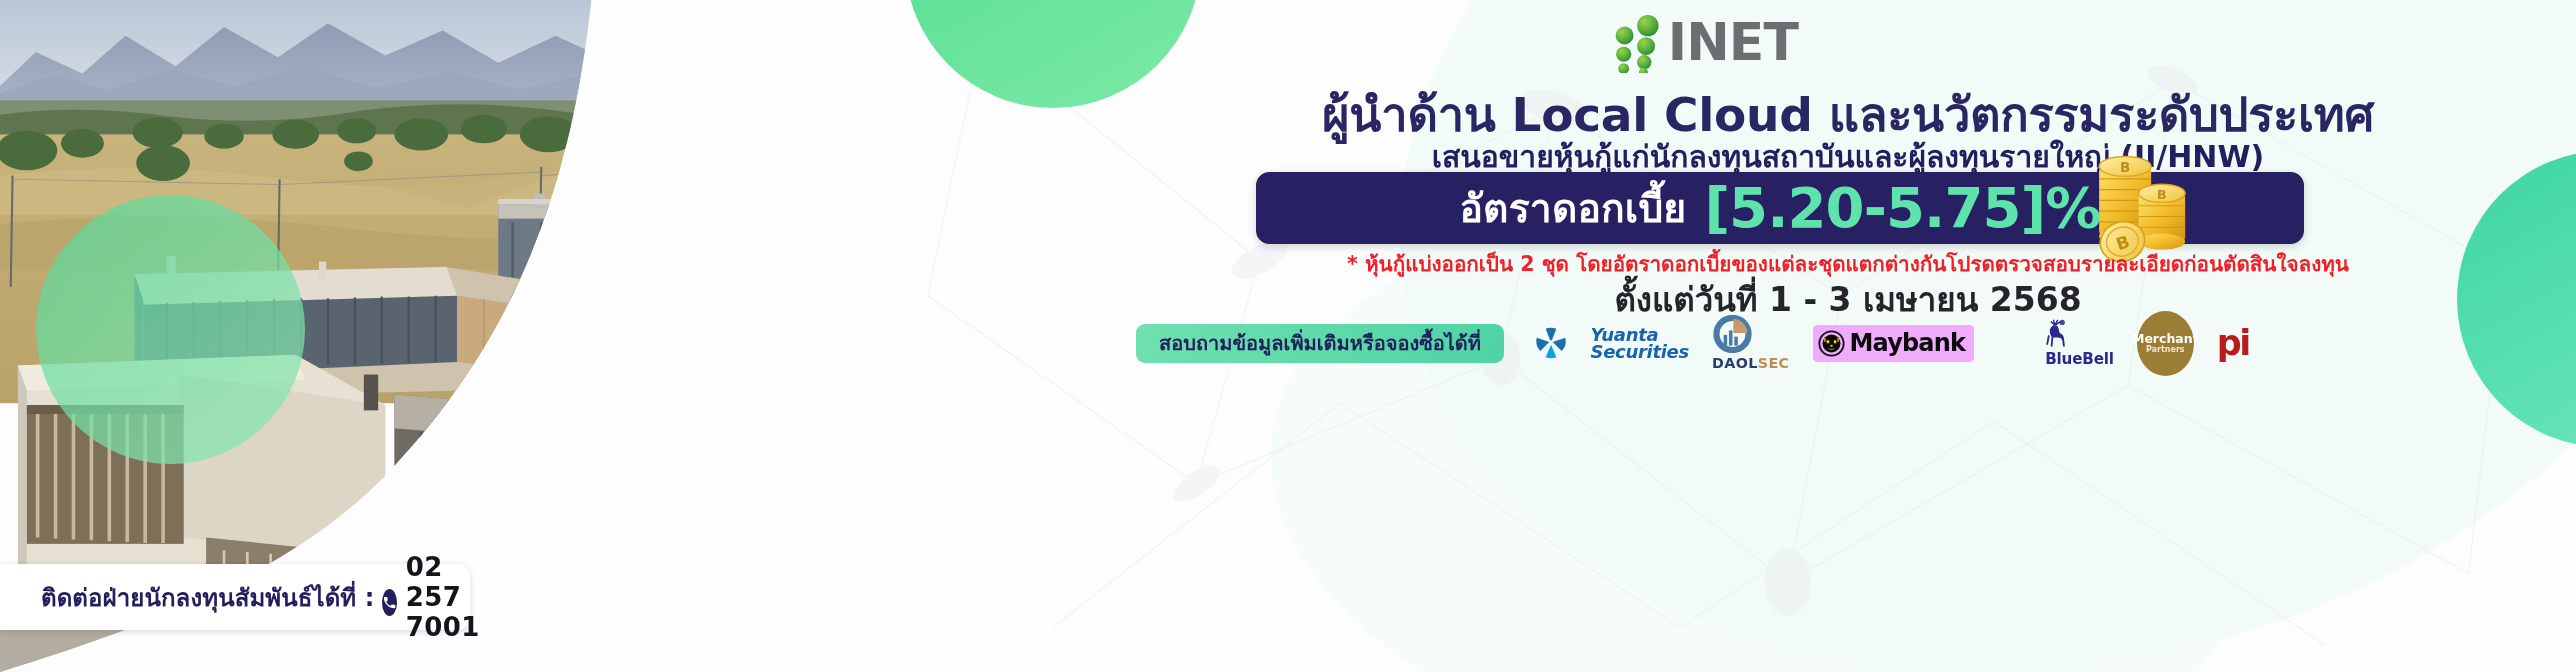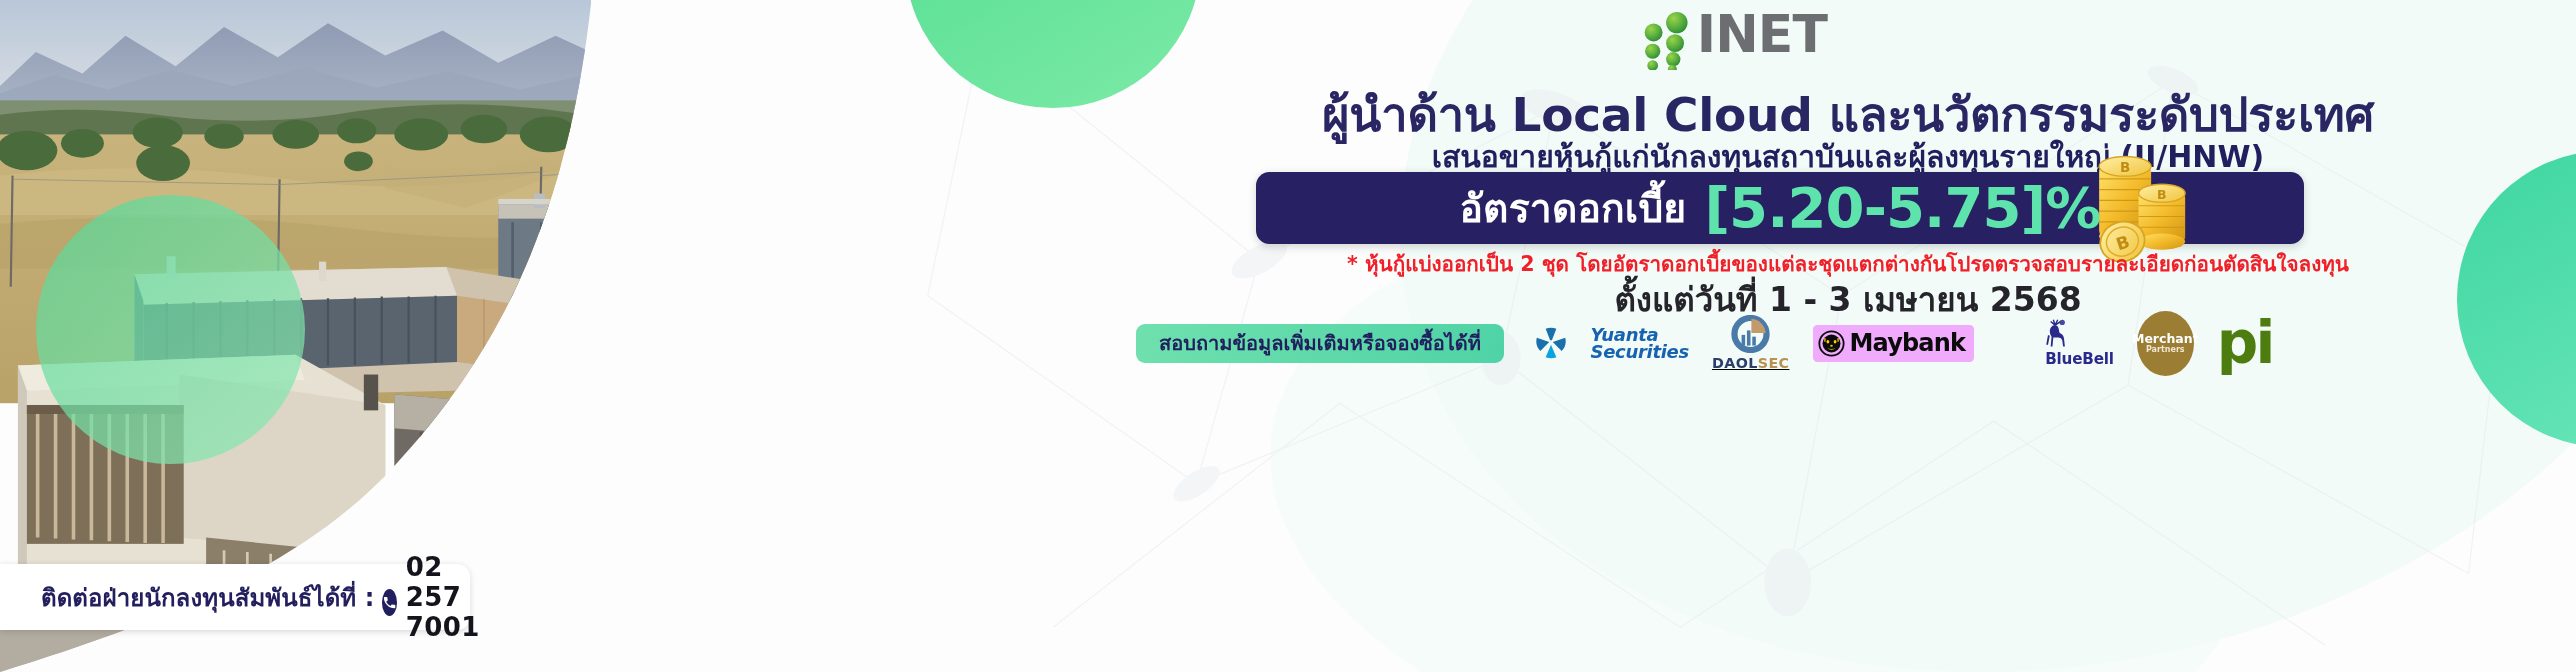--- a/index.html
+++ b/index.html
@@ -36,21 +36,21 @@
   .contact-text{color:#221f5e;font-size:24px;font-weight:700;letter-spacing:0.1px;white-space:nowrap;}
   .phone-ic{display:inline-flex;align-items:center;justify-content:center;
     width:27px;height:27px;border-radius:50%;background:#221f5e;margin:0 9px 0 7.2px;
     position:relative;top:5.4px;}
   .phone-ic svg{width:15.2px;height:15.2px;fill:#fff;}
   .contact-num{color:#15141c;font-size:26px;font-weight:700;letter-spacing:0.4px;}
 
   
   .content{position:absolute;left:1120px;top:0;width:1456px;height:672px;z-index:30;}
 
-  .logo-wrap{position:absolute;left:519px;top:10.8px;display:flex;align-items:flex-start;height:65px;}
+  .logo-wrap{position:absolute;left:490px;top:10.8px;display:flex;align-items:center;height:65px;}
   .logo-dots{width:56px;height:59px;margin-right:1.8px;}
   .logo-word{font-family:"DejaVu Sans","Liberation Sans",sans-serif;font-size:52px;
     font-weight:700;color:#6d6e71;letter-spacing:-0.9px;line-height:.92;}
 
   .headline{position:absolute;left:0;top:77px;width:1456px;text-align:center;
     color:#2a2563;font-size:47px;font-weight:700;letter-spacing:-0.3px;white-space:nowrap;}
   .subhead{position:absolute;left:0;top:133px;width:1456px;text-align:center;
     color:#221f5e;font-size:30px;font-weight:700;white-space:nowrap;}
 
   .rate-box{position:absolute;left:136px;top:172px;width:1048px;height:72px;
@@ -70,36 +70,36 @@
     background:linear-gradient(100deg,#6fe0ae,#4fd3a6);display:flex;align-items:center;
     justify-content:center;border:none;cursor:pointer;}
   .cta-btn span{color:#221f5e;font-size:20px;font-weight:600;white-space:nowrap;}
 
   .partners{display:flex;align-items:center;gap:23px;margin-left:30.5px;}
   .p-item{display:flex;align-items:center;justify-content:center;}
 
   .yuanta{display:flex;align-items:center;gap:24px;}
   .yuanta-txt{font-style:italic;font-weight:700;color:#1763b0;font-size:18px;line-height:.97;letter-spacing:-0.3px;}
 
-  .daol{display:flex;flex-direction:column;align-items:center;gap:1.8px;text-decoration:underline;}
+  .daol{display:flex;flex-direction:column;align-items:flex-start;gap:1.8px;}
   .daol-txt{font-size:14.3px;font-weight:700;color:#2a3d6b;letter-spacing:0.4px;}
   .daol-txt i{color:#b99152;font-style:normal;font-weight:700;}
 
   .maybank{background:#f0abfc;border-radius:4.5px;padding:4.5px 9px 4.5px 5.4px;display:flex;align-items:center;gap:4.5px;}
   .maybank-txt{font-size:24px;font-weight:800;color:#0b0b0b;letter-spacing:-0.8px;}
 
   .bluebell{display:flex;flex-direction:column;align-items:center;gap:0.9px;}
   .bluebell-txt{font-size:15.2px;font-weight:700;color:#2a2a8c;letter-spacing:-0.2px;margin-left:48px;}
 
   .merchant{width:57px;height:65px;border-radius:50%;background:#9b7d33;
     display:flex;flex-direction:column;align-items:center;justify-content:center;}
   .m1{color:#fff;font-size:12.5px;font-weight:600;line-height:1.05;}
   .m2{color:#f0e6d2;font-size:8px;font-weight:600;}
 
-  .pi-logo{font-size:58px;font-weight:700;color:#4d7c0f;letter-spacing:-2.7px;line-height:.8;}
+  .pi-logo{font-size:35px;font-weight:700;color:#b91c1c;letter-spacing:-2.7px;line-height:.8;}
 </style>
 </head>
 <body>
 
 <div class="banner">
 
   <div class="bg-right">
     <div class="bg-swoosh"></div>
     <div class="bg-swoosh2"></div>
     <svg class="net-svg" viewBox="0 0 1900 750" preserveAspectRatio="none">

